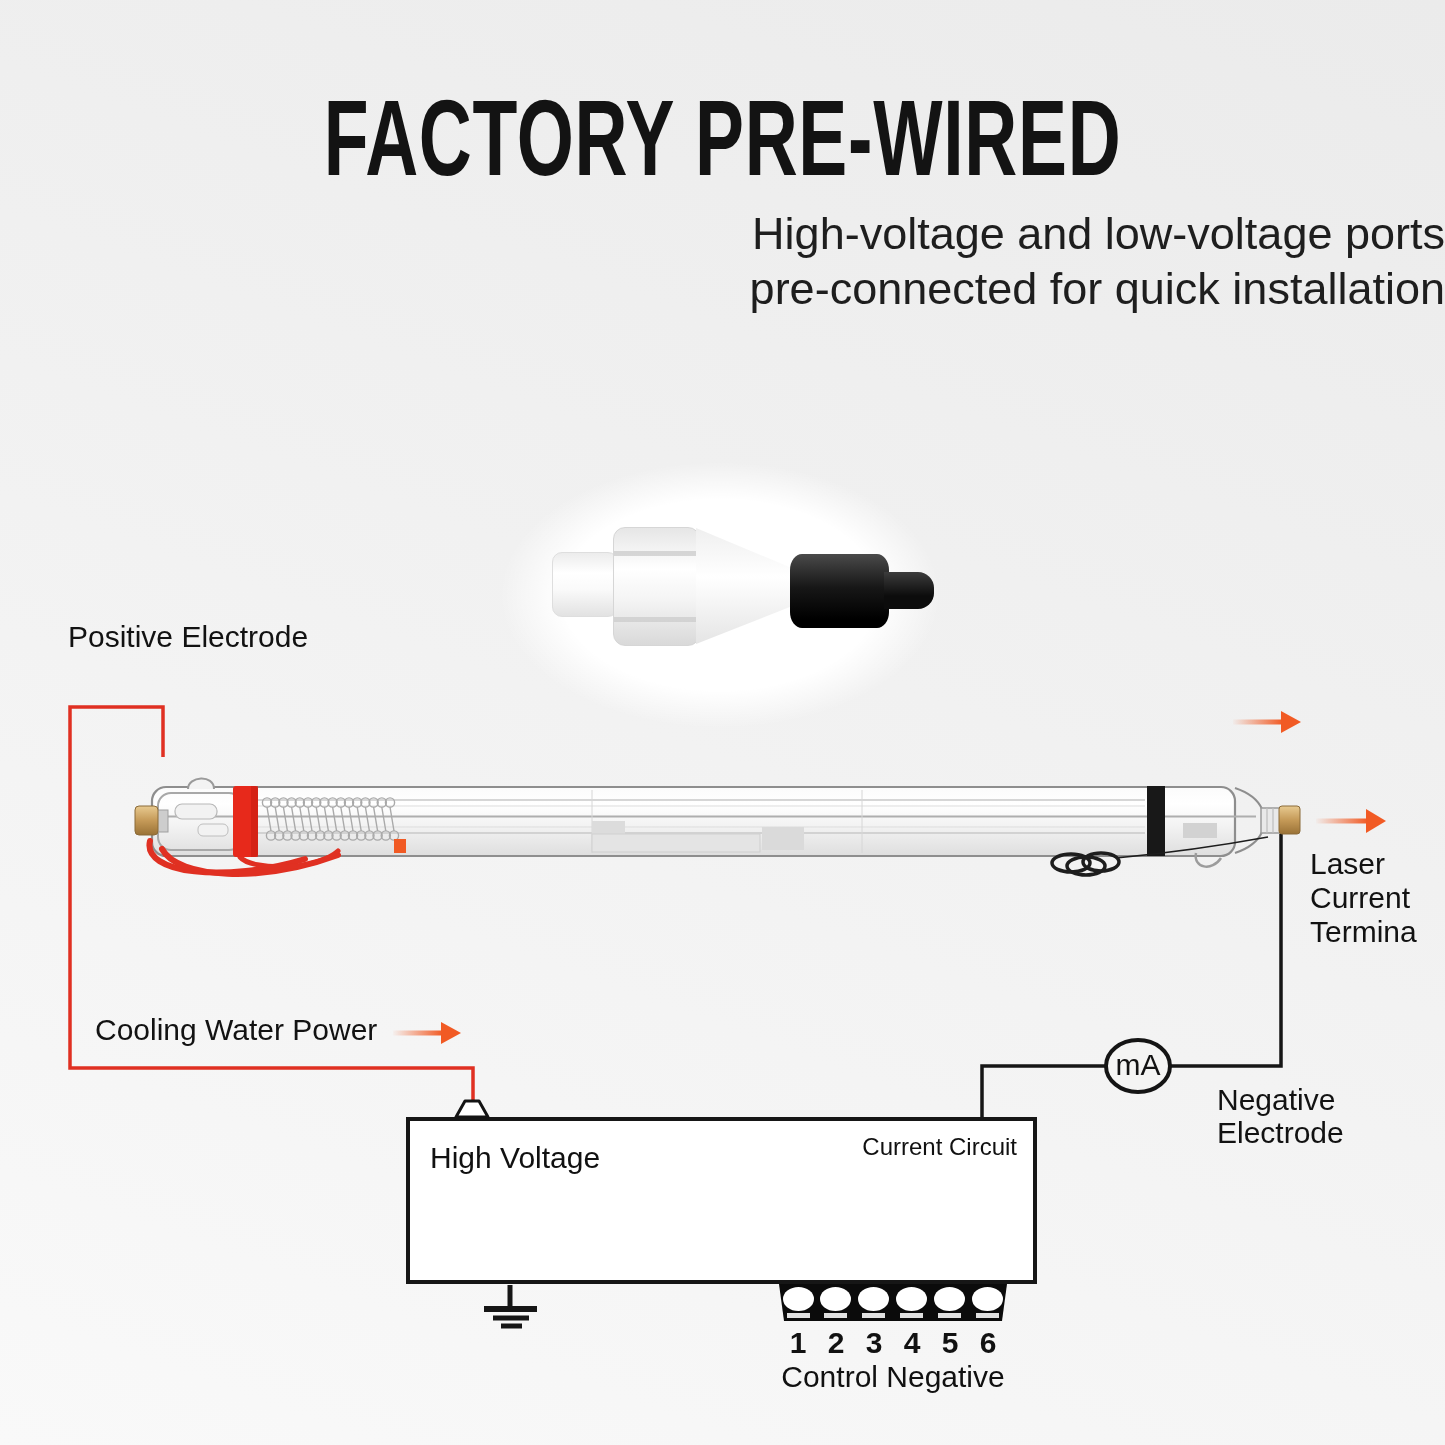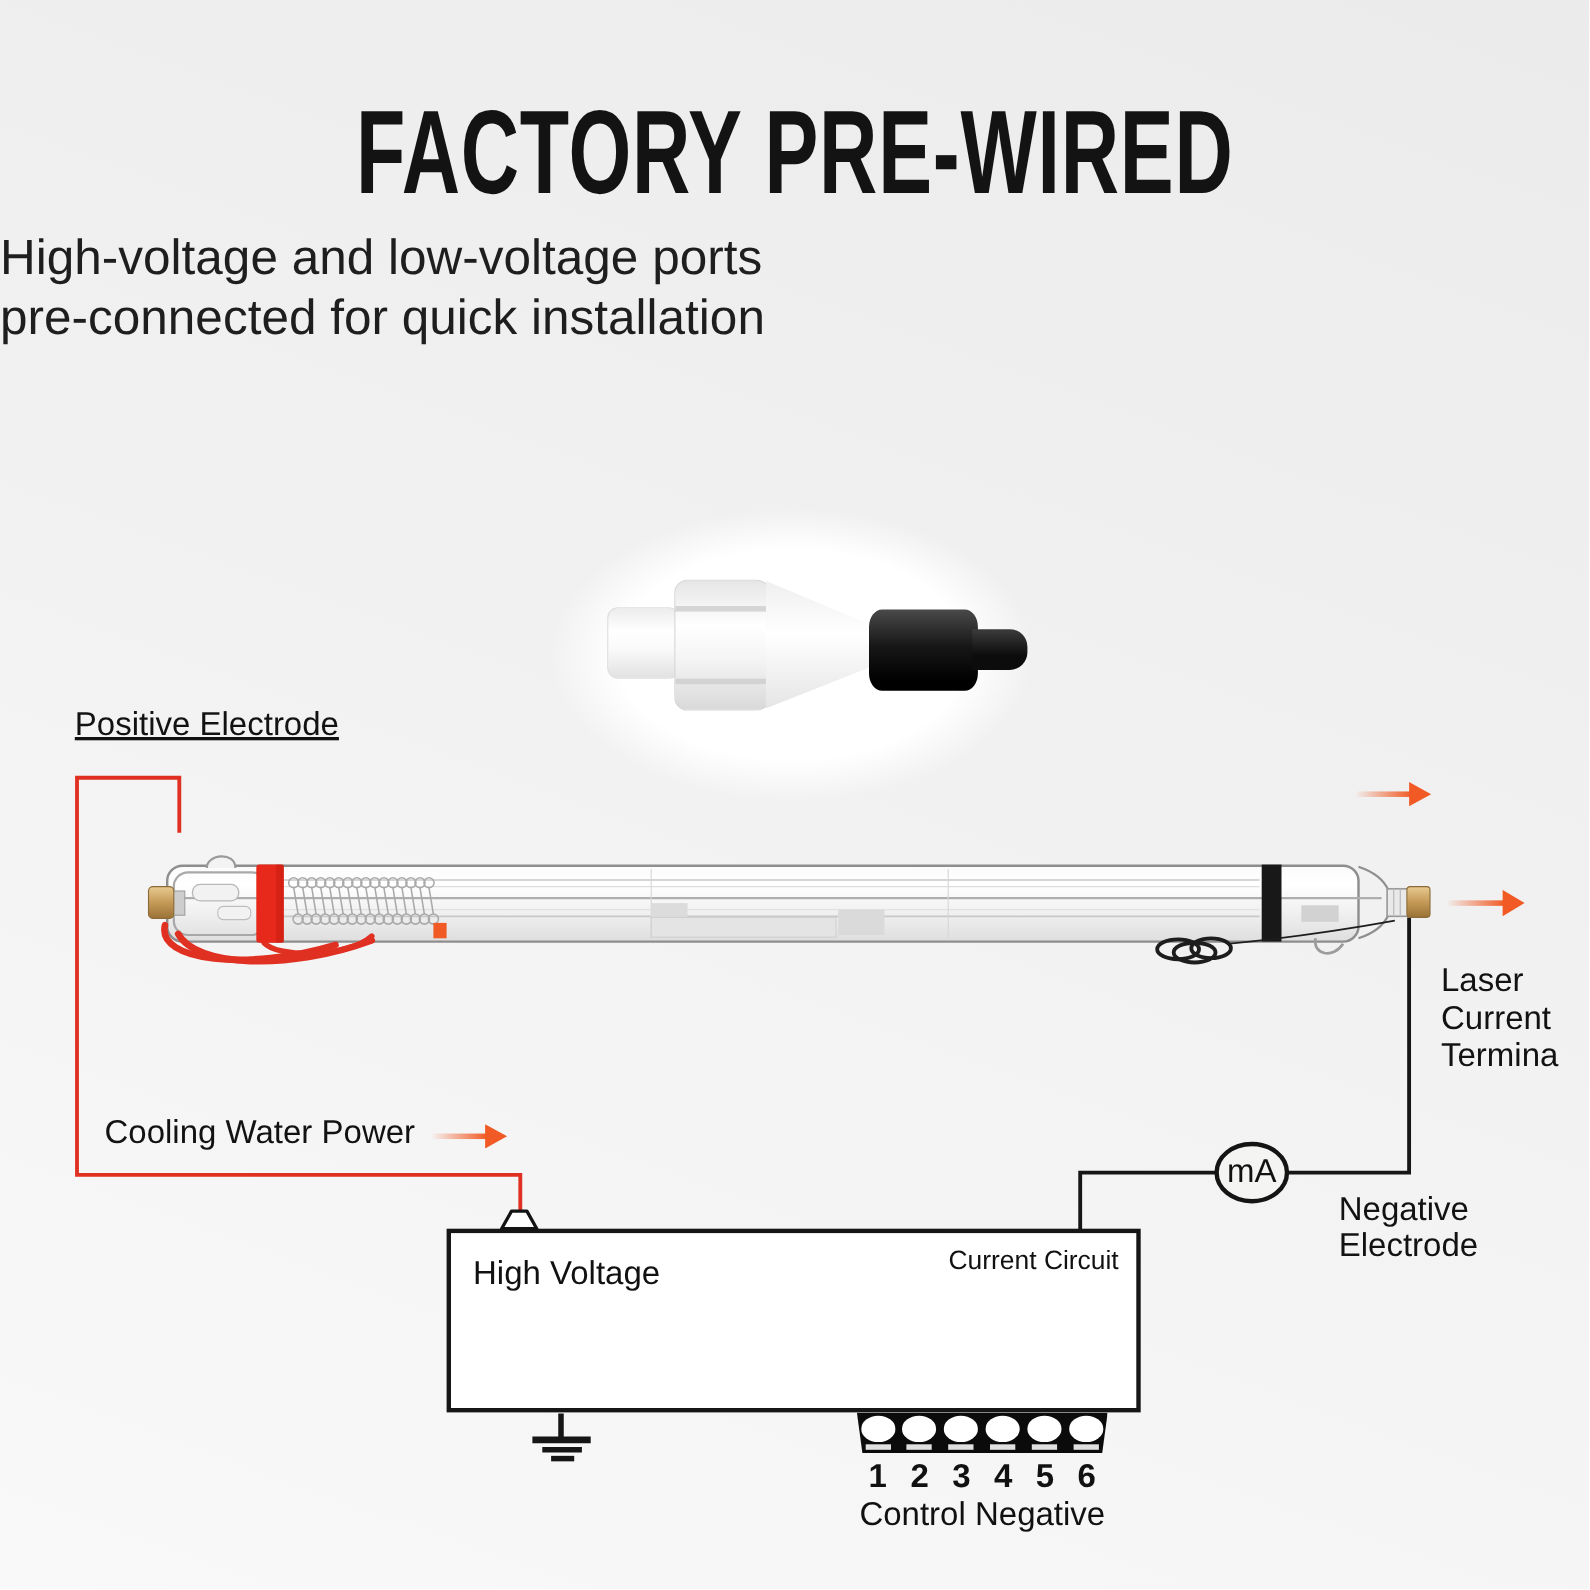--- a/index.html
+++ b/index.html
@@ -21,21 +21,21 @@
   
   .title{
     position:absolute;top:84px;left:0;width:100%;
     text-align:center;font-size:108px;font-weight:bold;
     letter-spacing:1px;color:#131313;
     transform:scaleX(0.68);transform-origin:50% 50%;
     white-space:nowrap;line-height:1.0;
   }
   .subtitle{
     position:absolute;top:206px;left:0;width:100%;
-    text-align:left;font-size:45px;line-height:55px;color:#1e1e1e;
+    text-align:right;font-size:45px;line-height:55px;color:#1e1e1e;
   }
   
   .oval{
     position:absolute;left:500px;top:462px;width:440px;height:266px;
     background:radial-gradient(closest-side,#ffffff 72%,rgba(255,255,255,0) 100%);
   }
   .conn{position:absolute;}
   .conn-tip{
     left:552px;top:552px;width:64px;height:63px;border-radius:10px;
     background:linear-gradient(180deg,#ececec 0%,#ffffff 32%,#fafafa 58%,#e2e2e2 100%);
@@ -59,24 +59,24 @@
   .conn-boot{
     left:790px;top:554px;width:99px;height:74px;border-radius:12px/16px;
     background:linear-gradient(180deg,#4a4a4a 0%,#171717 45%,#000000 88%);
   }
   .conn-cable{
     left:884px;top:572px;width:50px;height:37px;border-radius:0 16px 16px 0;
     background:linear-gradient(180deg,#3c3c3c 0%,#0c0c0c 65%);
   }
   
   .lbl{position:absolute;font-size:30px;line-height:34px;color:#121212;white-space:nowrap;}
-  .lbl-positive{left:68px;top:642px;text-decoration:underline;}
+  .lbl-positive{left:68px;top:620px;}
   .lbl-outlet{left:1033px;top:651px;}
   .lbl-inlet{left:95px;top:1013px;}
-  .lbl-laser-out{left:1310px;top:847px;line-height:34px;margin-top:28px;}
+  .lbl-laser-out{left:1310px;top:847px;line-height:34px;}
   .lbl-negative{left:1217px;top:1083px;line-height:33px;}
   .lbl-ma{
     left:1138px;top:1066px;transform:translate(-50%,-52%);
     font-size:30px;line-height:30px;
   }
   
   .arrow{position:absolute;}
   .arrow-outlet{left:1233px;top:711px;}
   .arrow-output{left:1316px;top:809px;}
   .arrow-inlet{left:393px;top:1022px;}

